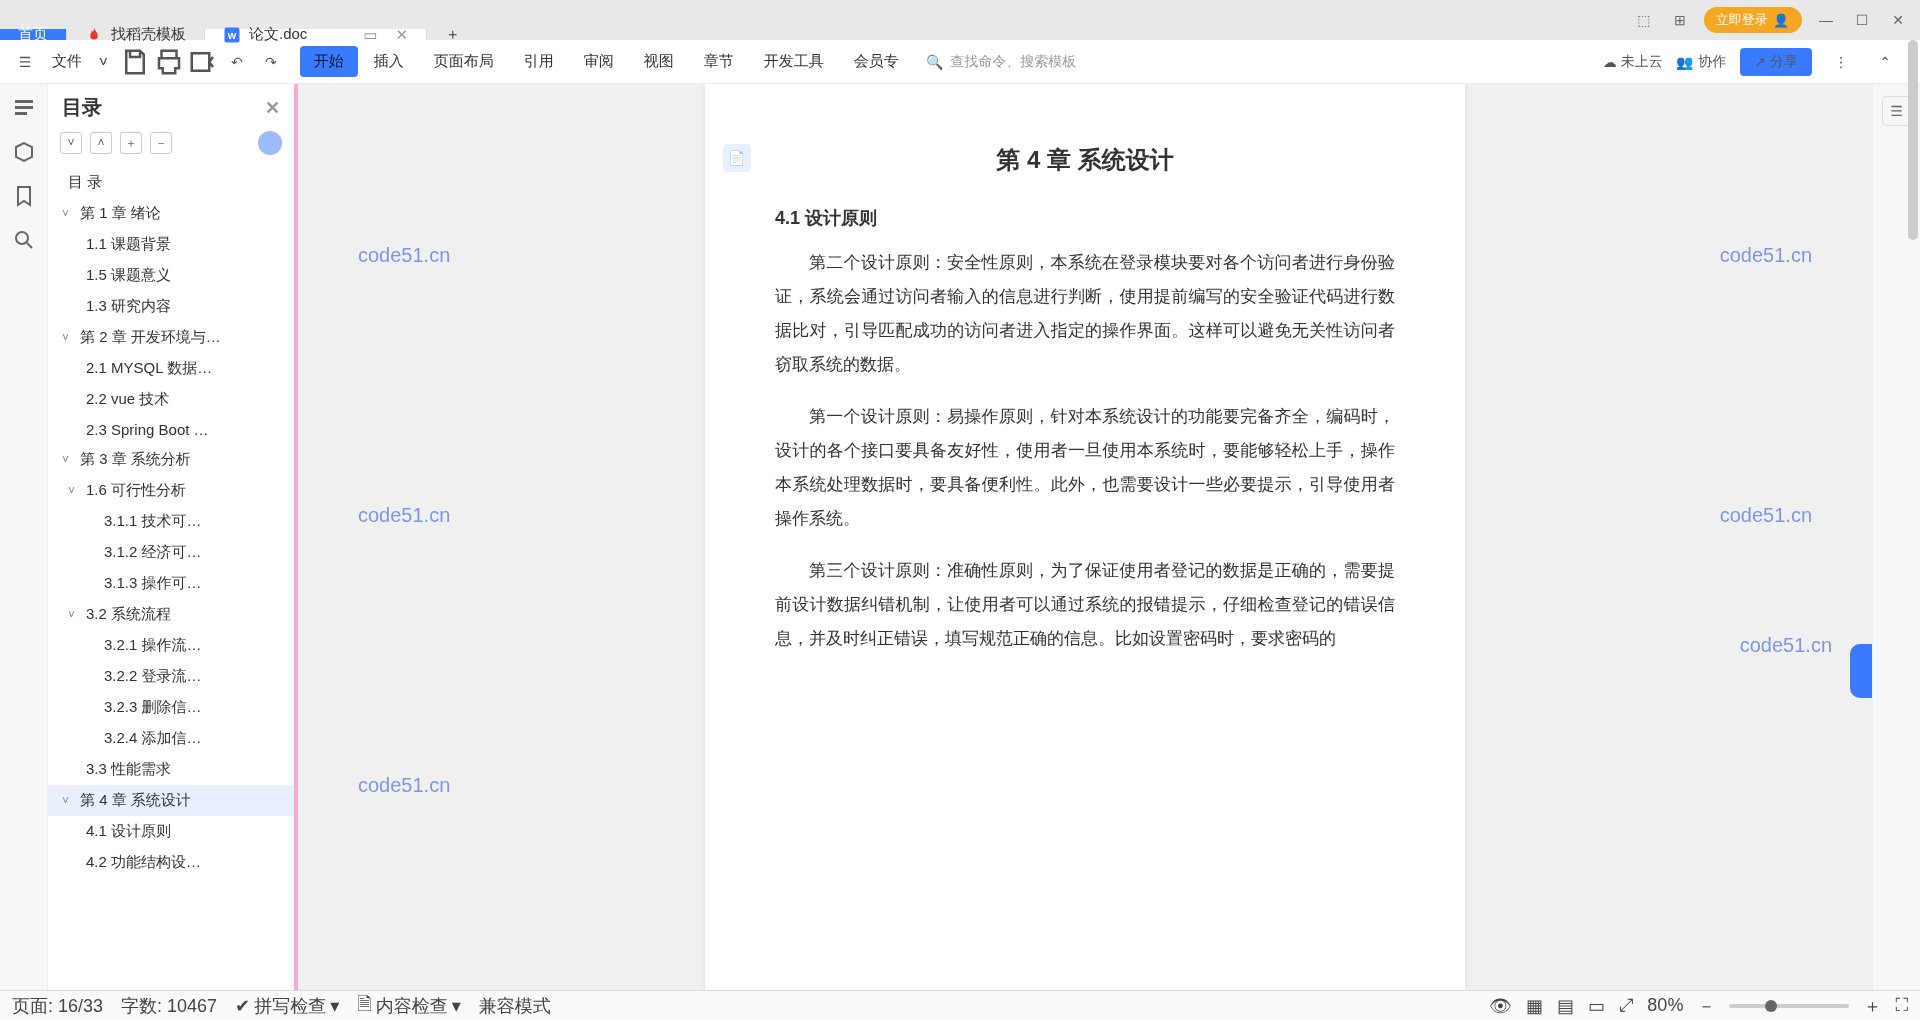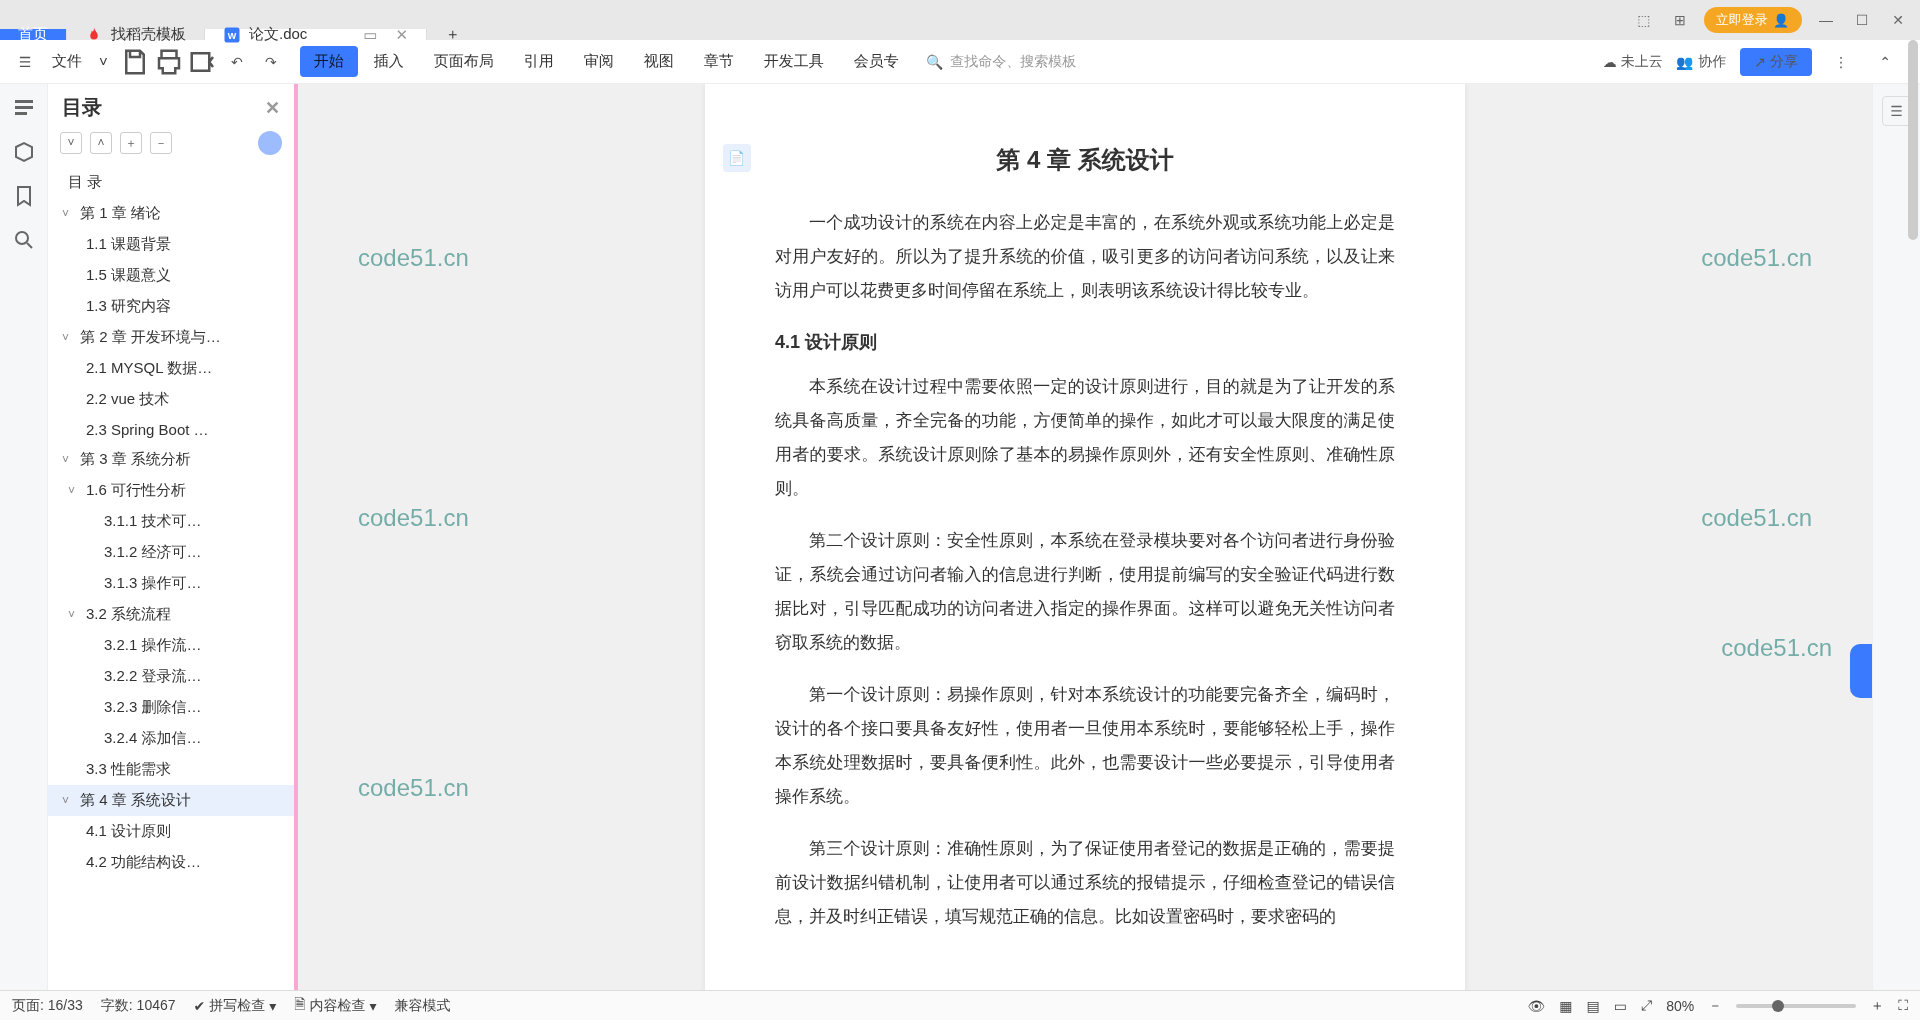--- a/index.html
+++ b/index.html
@@ -46,33 +46,33 @@
 .toc-item.l3 { padding-left: 56px; }
 .toc-item.active { background: #e8f0fe; }
 .toc-item .chev { width:14px; color:#888; font-size:12px;}
 
 
 .doc-area { flex: 1; background: #f0f0f0; position: relative; overflow: hidden; }
 .page { width: 760px; margin: 0 auto; background: #fff; min-height: 100%; padding: 60px 70px; position: relative; box-shadow: 0 0 6px rgba(0,0,0,.08); }
 .page h1 { text-align: center; font-size: 24px; font-weight: 700; margin-bottom: 30px; }
 .page p { font-size: 17px; line-height: 2; text-align: justify; margin-bottom: 18px; text-indent: 2em;}
 .page h2 { font-size: 18px; font-weight: 700; margin: 22px 0 16px; }
-.wm { position: absolute; color: #0f766e; font-size: 24px; pointer-events: none; user-select: none; opacity:.55;}
+.wm { position: absolute; color: #1d4ed8; font-size: 20px; pointer-events: none; user-select: none; opacity:.55;}
 .wm-red { position: absolute; left: 0; right: 0; text-align: center; top: 380px; font-size: 44px; font-weight: 700; color: #e33; pointer-events: none; }
 .action-chip { position:absolute; top:60px; left:18px; width:28px;height:28px;background:#e8f0fe;border-radius:4px;display:flex;align-items:center;justify-content:center;color:#3a7afe;cursor:pointer;}
 
 
 .right-rail { width: 48px; display:flex;flex-direction:column;align-items:center;padding-top:12px;gap:14px;border-left:1px solid #eee;background:#f6f7f9;}
 .right-rail .rico{width:30px;height:30px;border:1px solid #ddd;border-radius:4px;display:flex;align-items:center;justify-content:center;cursor:pointer;color:#666;}
 
 .side-tab { position:absolute; right:0; top:560px; width:22px; height:54px; background:#3a7afe; border-radius:10px 0 0 10px;}
 .scrollbar { position:absolute; right:2px; top:40px; width:10px; height:200px; background:#ccc; border-radius:5px;}
 
 
-.status { height: 30px; border-top: 1px solid #ddd; display: flex; align-items: center; padding: 0 12px; font-size: 14px; gap: 18px; background:#fafafa;}
+.status { height: 30px; border-top: 1px solid #ddd; display: flex; align-items: center; padding: 0 12px; font-size: 18px; gap: 18px; background:#fafafa;}
 .status .sitem { display: flex; align-items: center; gap: 4px; cursor: pointer; color:#444;}
 .status .sright { margin-left: auto; display: flex; align-items: center; gap: 14px; }
 .zoom-slider { width:120px; height:4px; background:#ccc; position:relative; border-radius:2px;}
 .zoom-slider .thumb{position:absolute;left:30%;top:-4px;width:12px;height:12px;border-radius:50%;background:#666;}
 svg{width:100%;height:100%;}
 </style>
 </head>
 <body>
 
 <div class="tab-bar">
@@ -287,23 +287,21 @@
     <div class="wm" style="top:160px;left:60px">code51.cn</div>
     <div class="wm" style="top:420px;left:60px">code51.cn</div>
     <div class="wm" style="top:690px;left:60px">code51.cn</div>
     <div class="wm" style="top:160px;right:60px">code51.cn</div>
     <div class="wm" style="top:420px;right:60px">code51.cn</div>
     <div class="wm" style="top:550px;right:40px">code51.cn</div>
     <div class="wm-red">code51.cn-源码乐园盗图必究</div>
     <div class="page">
       <div class="action-chip">📄</div>
       <h1>第 4 章  系统设计</h1>
-      <p>一个成功设计的系统在内容上必定是丰富的，在系统外观或系统功能上必定是对用户友好的。所以为了提升系统的价值，吸引更多的访问者访问系统，以及让来访用户可以花费更多时间停留在系统上，则表明该系统设计得比较专业。</p>
       <h2>4.1  设计原则</h2>
-      <p>本系统在设计过程中需要依照一定的设计原则进行，目的就是为了让开发的系统具备高质量，齐全完备的功能，方便简单的操作，如此才可以最大限度的满足使用者的要求。系统设计原则除了基本的易操作原则外，还有安全性原则、准确性原则。</p>
       <p>第二个设计原则：安全性原则，本系统在登录模块要对各个访问者进行身份验证，系统会通过访问者输入的信息进行判断，使用提前编写的安全验证代码进行数据比对，引导匹配成功的访问者进入指定的操作界面。这样可以避免无关性访问者窃取系统的数据。</p>
       <p>第一个设计原则：易操作原则，针对本系统设计的功能要完备齐全，编码时，设计的各个接口要具备友好性，使用者一旦使用本系统时，要能够轻松上手，操作本系统处理数据时，要具备便利性。此外，也需要设计一些必要提示，引导使用者操作系统。</p>
       <p>第三个设计原则：准确性原则，为了保证使用者登记的数据是正确的，需要提前设计数据纠错机制，让使用者可以通过系统的报错提示，仔细检查登记的错误信息，并及时纠正错误，填写规范正确的信息。比如设置密码时，要求密码的</p>
     </div>
     <div class="side-tab"></div>
   </div>
 
   <div class="right-rail">
     <div class="rico">☰</div>
     <div class="scrollbar"></div>

